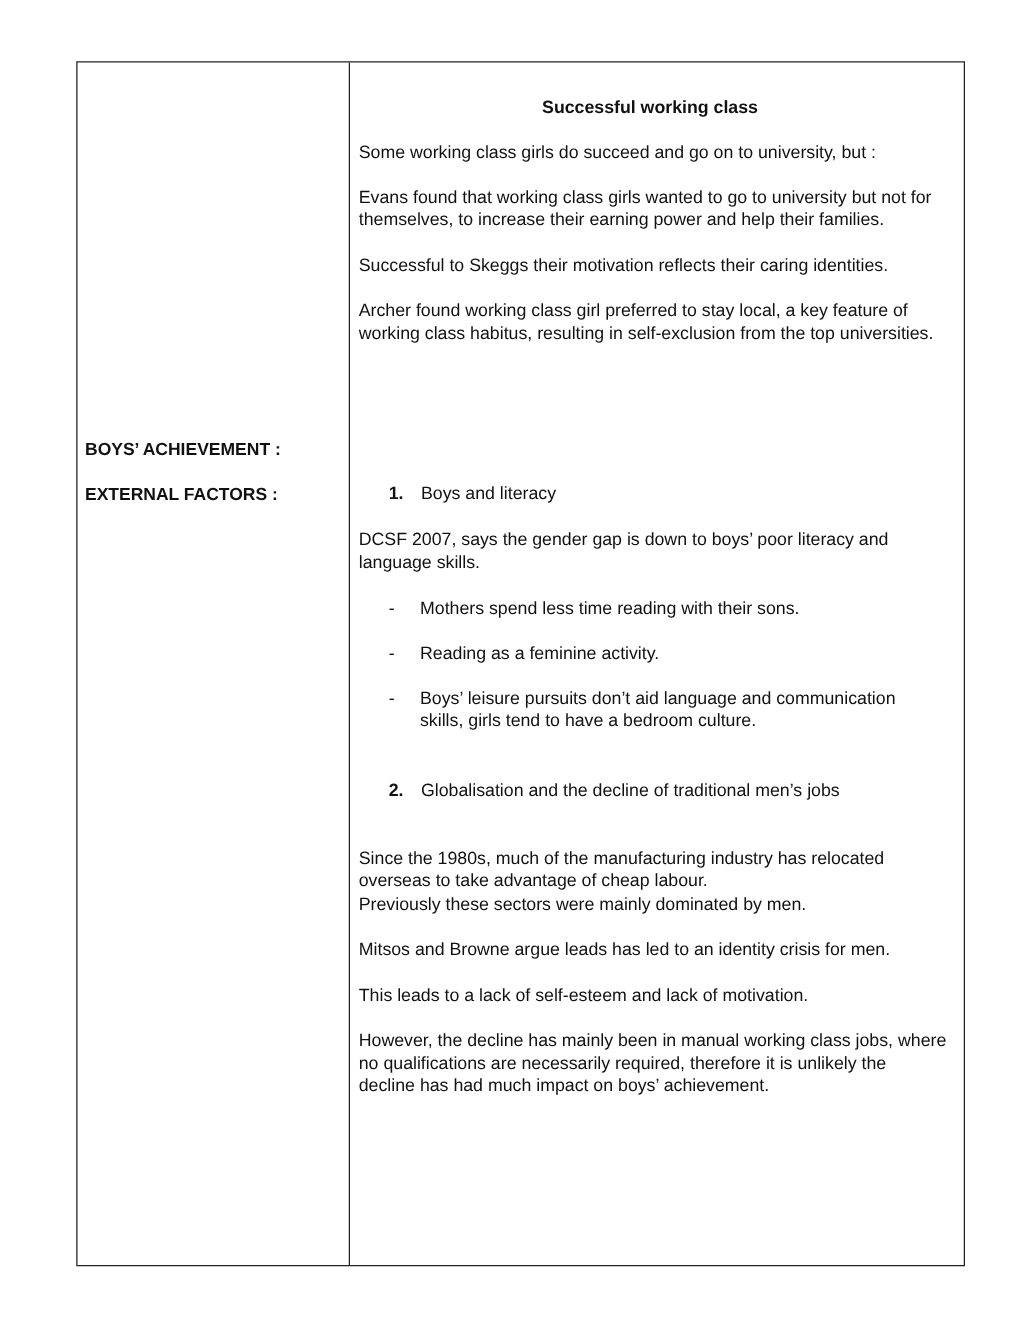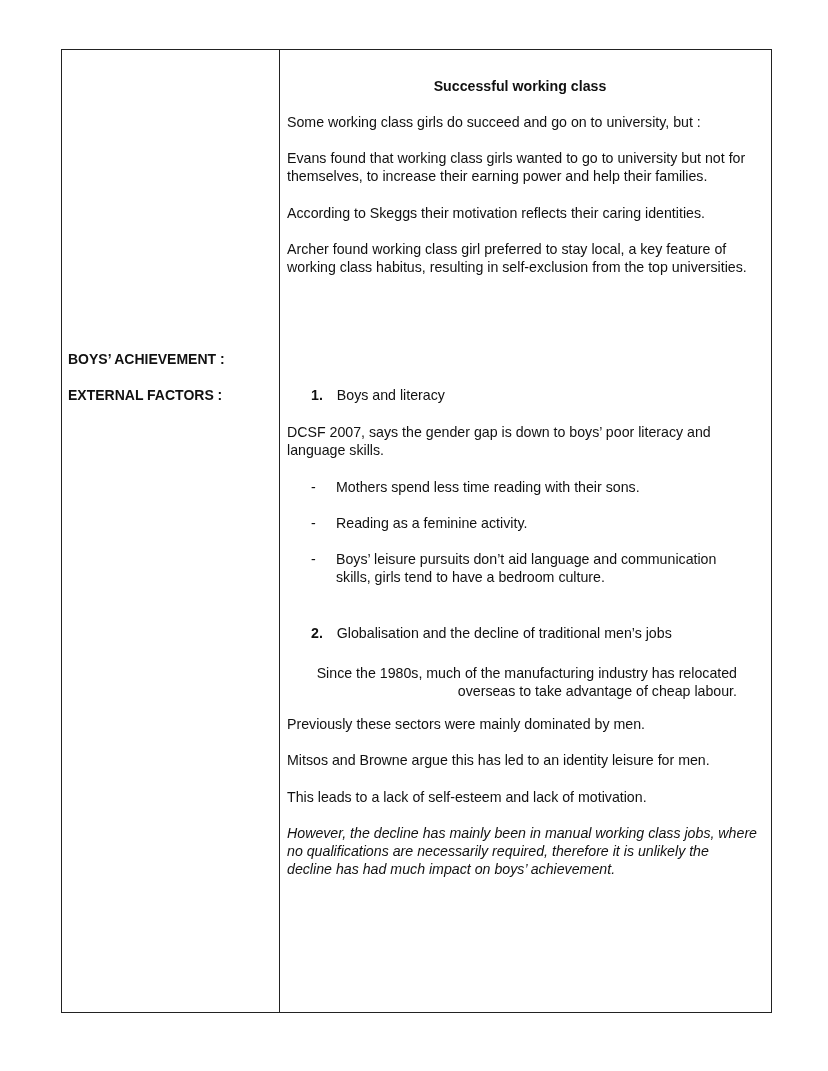--- a/index.html
+++ b/index.html
@@ -39,21 +39,21 @@
   <div class="right-col">
 
     <div class="txt center-title" style="top:27px;">Successful working class</div>
     <div class="txt p" style="top:63px;">Some working class girls do succeed and go on to university, but :</div>
 
     <div class="txt p" style="top:99px;">
       <span class="bold">Evans</span><span> found that working class girls wanted to go to university but not for themselves, to increase their earning power and help their families.</span>
     </div>
 
     <div class="txt p" style="top:154px;">
-      <span>According to </span><span class="bold">Skeggs</span><span> their motivation reflects their caring identities.</span>
+      <span>Successful to </span><span class="bold">Skeggs</span><span> their motivation reflects their caring identities.</span>
     </div>
 
     <div class="txt p" style="top:190px; width:475px;">
       <span class="bold">Archer</span><span> found working class girl preferred to stay local, a key feature of working class habitus, resulting in self-exclusion from the top universities.</span>
     </div>
 
     <div class="txt" style="top:336px; left:30px;">
       <span class="num">1.</span>
       <span class="bold" style="margin-left:10px;">Boys and literacy</span>
     </div>
@@ -71,21 +71,21 @@
     <div class="txt" style="top:500px; left:30px; width:440px;">
       <span>-</span>
       <span style="position:absolute; left:25px; width:415px; white-space:normal;">Boys’ leisure pursuits don’t aid language and communication skills, girls tend to have a bedroom culture.</span>
     </div>
 
     <div class="txt" style="top:574px; left:30px;">
       <span class="num">2.</span>
       <span class="bold" style="margin-left:10px;margin-top:11px;">Globalisation and the decline of traditional men’s jobs</span>
     </div>
 
-    <div class="txt p" style="top:614px; width:450px;text-align:right;">Since the 1980s, much of the manufacturing industry has relocated overseas to take advantage of cheap labour.</div>
+    <div class="txt p" style="top:628px; width:450px;">Since the 1980s, much of the manufacturing industry has relocated overseas to take advantage of cheap labour.</div>
     <div class="txt p" style="top:665px;">Previously these sectors were mainly dominated by men.</div>
     <div class="txt p" style="top:701px;">
-      <span class="bold">Mitsos and Browne</span><span> argue this has led to an identity leisure for men.</span>
+      <span class="bold">Mitsos and Browne</span><span> argue leads has led to an identity crisis for men.</span>
     </div>
     <div class="txt p" style="top:738px;">This leads to a lack of self-esteem and lack of motivation.</div>
-    <div class="txt p" style="top:774px; width:470px;font-style:italic;">However, the decline has mainly been in manual working class jobs, where no qualifications are necessarily required, therefore it is unlikely the decline has had much impact on boys’ achievement.</div>
+    <div class="txt p" style="top:774px; width:470px;">However, the decline has mainly been in manual working class jobs, where no qualifications are necessarily required, therefore it is unlikely the decline has had much impact on boys’ achievement.</div>
   </div>
 </div>
 
 </body></html>

